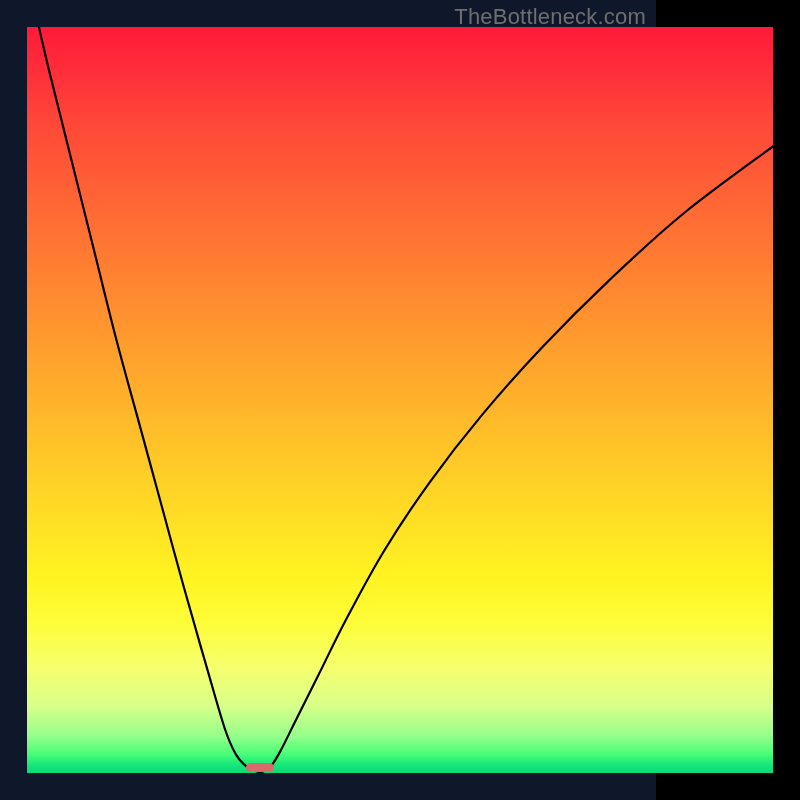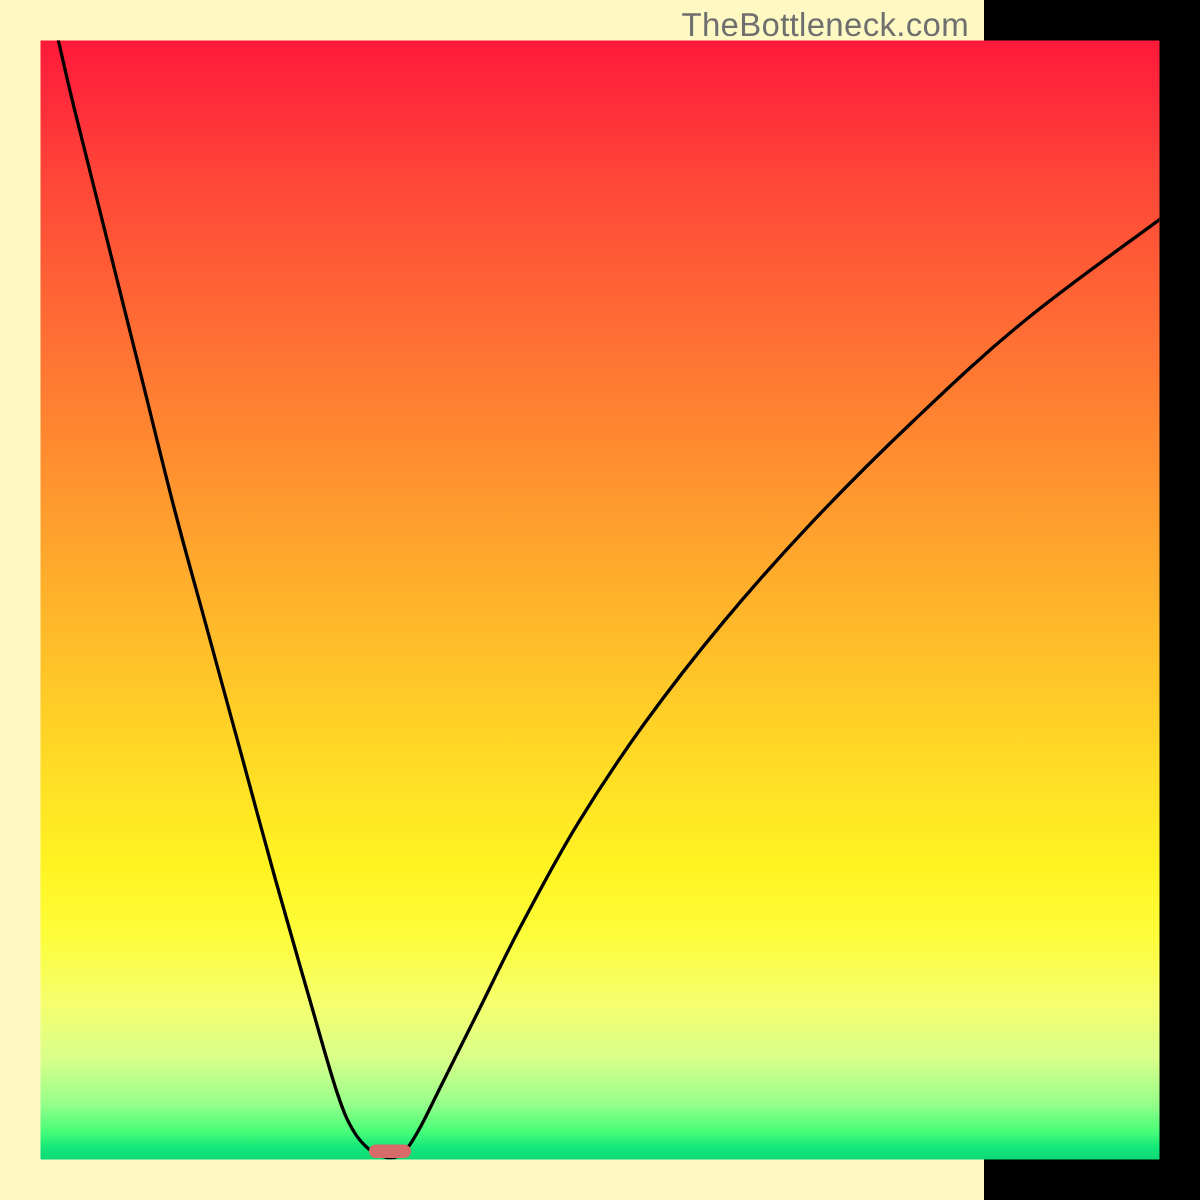--- a/index.html
+++ b/index.html
@@ -8,21 +8,21 @@
     width: 800px;
     height: 800px;
     overflow: hidden;
     background: #000;
     font-family: Arial, Helvetica, sans-serif;
   }
   .frame {
     position: relative;
     width: 656px;
     height: 800px;
-    background: #fef9c3;
+    background: #0f172a;
   }
   .plot {
     position: absolute;
     left: 27px;
     top: 27px;
     width: 746px;
     height: 746px;
     background: linear-gradient(to bottom,
       #ff1a3a 0%,
       #ff2e3a 6%,

